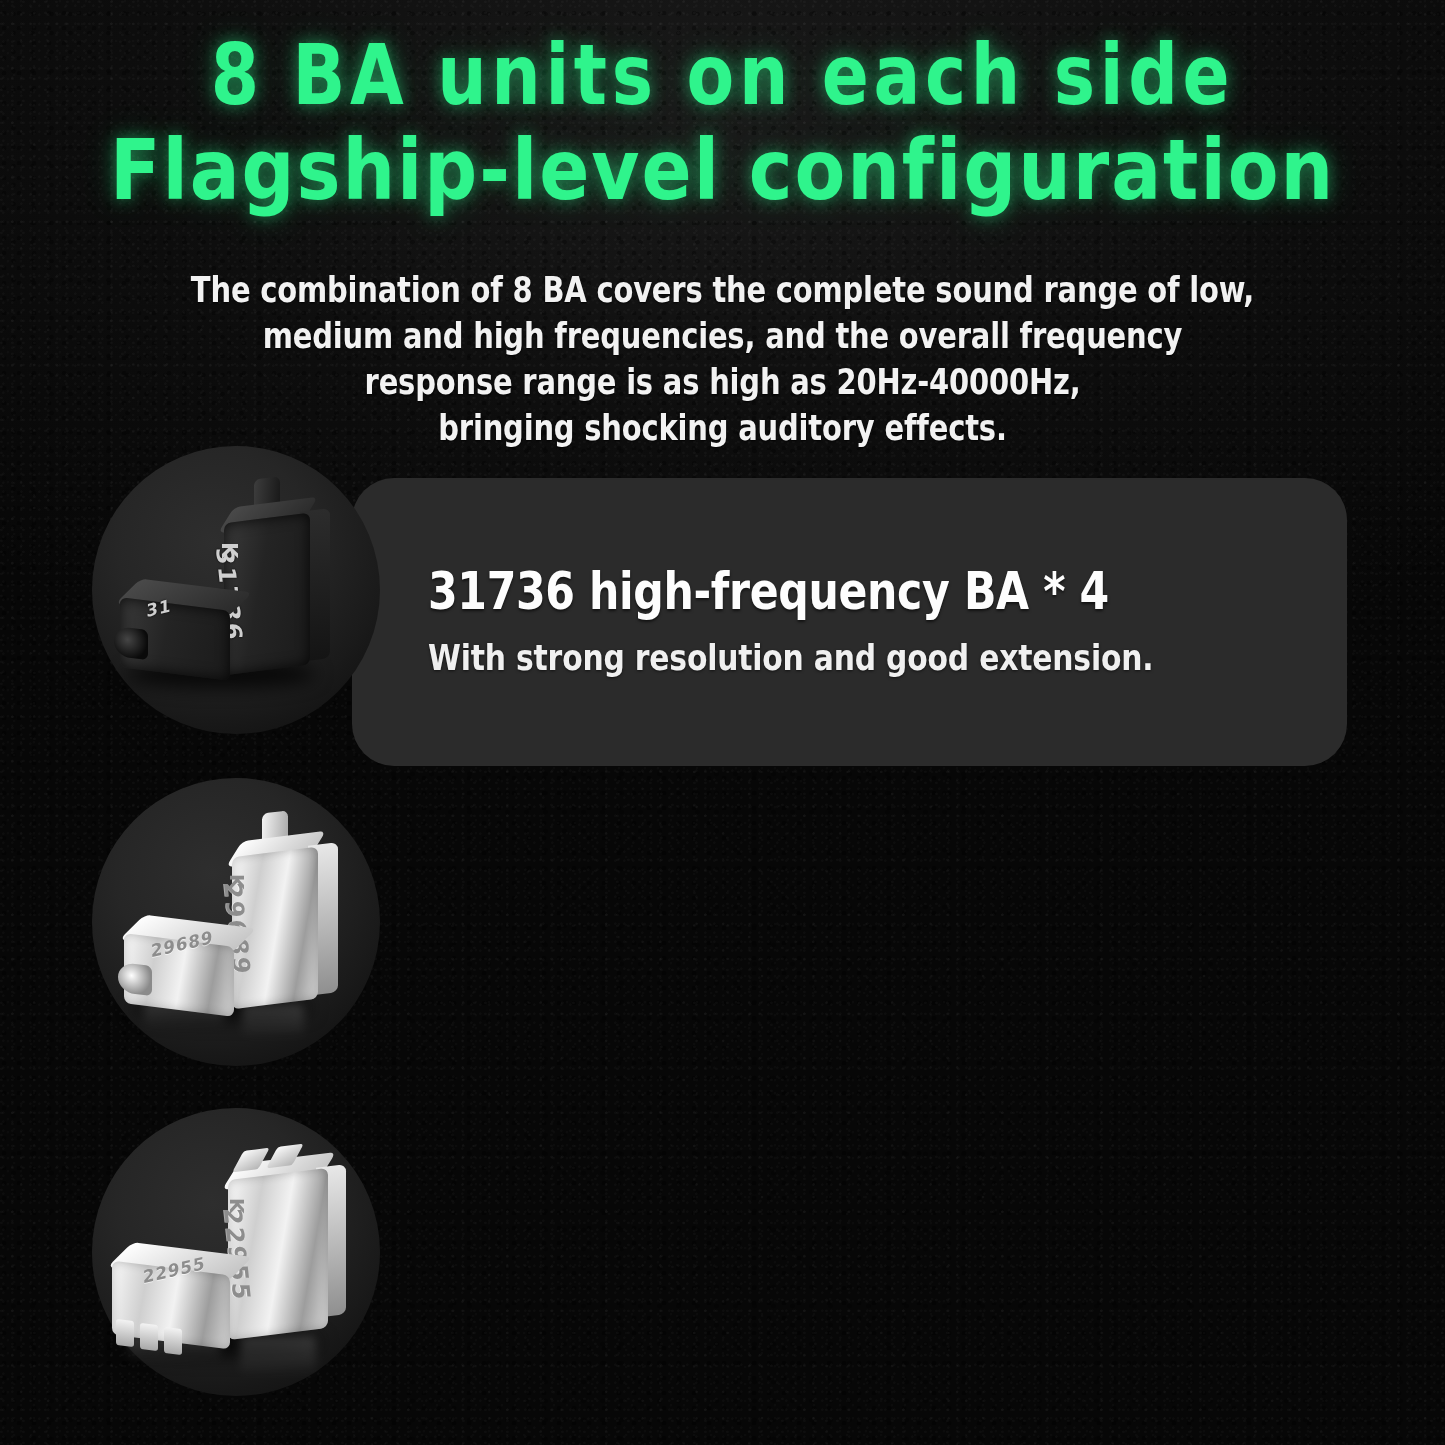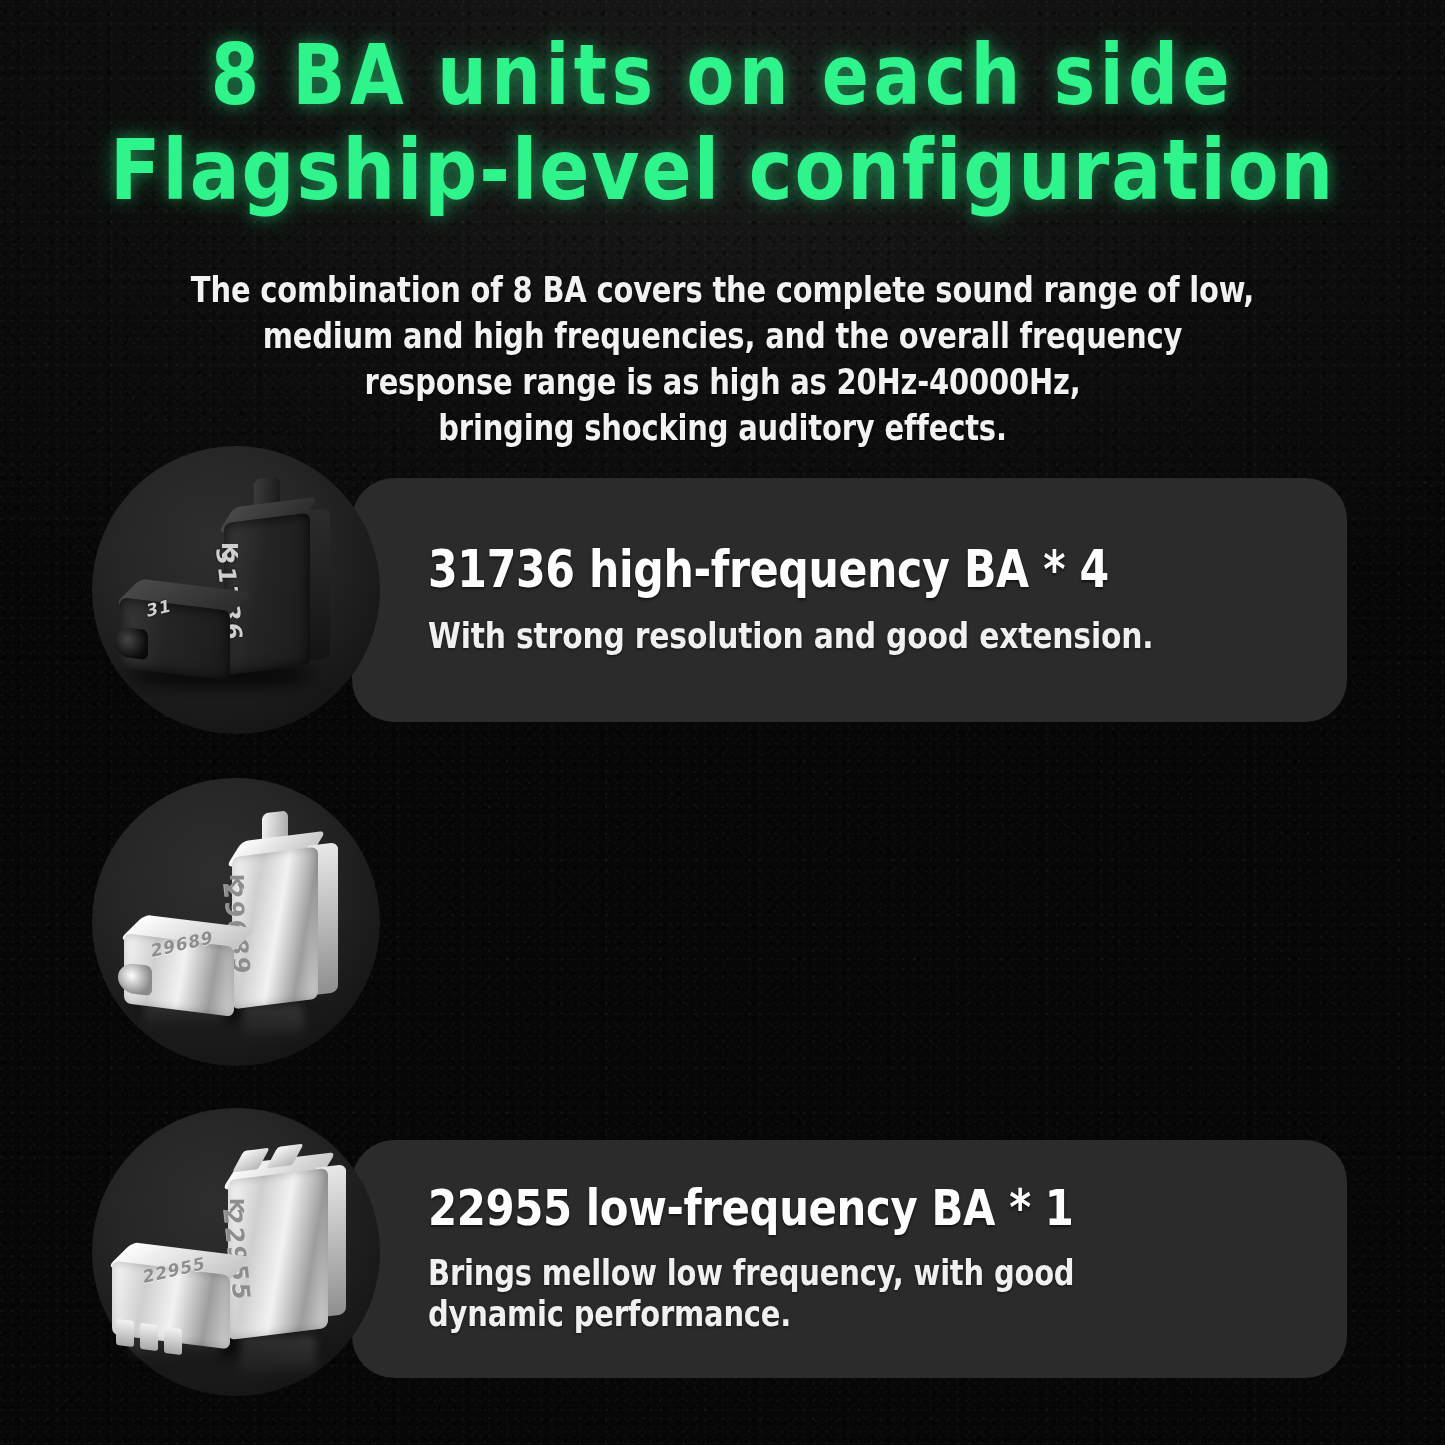--- a/index.html
+++ b/index.html
@@ -98,21 +98,21 @@
   .thumb-disc {
     position:absolute; inset:0;
     border-radius:50%;
     background:radial-gradient(circle at 42% 33%, #2e2e2e 0%, #262626 38%, #1a1a1a 68%, #101010 88%, rgba(8,8,8,0) 100%);
   }
 
   
   .card {
     position:absolute;
     left:352px; top:38px;
-    width:995px; height:244px;
+    width:995px; height:288px;
     background:#2b2b2b;
     border-radius:42px;
     z-index:2;
   }
   #row-3 .card { height:238px; top:38px; }
 
   .card-text {
     position:absolute;
     left:76px; right:40px; top:0; bottom:0;
     display:flex; flex-direction:column; justify-content:center;
@@ -319,29 +319,20 @@
           <div class="top"></div>
           <div class="body"></div>
           <div class="port"></div>
           <div class="label">29689</div>
         </div>
       </div>
     </div>
   </div>
 
   <div class="feature-row" id="row-3">
-    <div class="card">
-      <div class="card-text">
-        <div class="card-title">22955 low-frequency BA * 1</div>
-        <div class="card-desc">
-          <span style="display:block">Brings mellow low frequency, with good</span>
-          <span style="display:block">dynamic performance.</span>
-        </div>
-      </div>
-    </div>
 
     <div class="thumb-wrap">
       <div class="thumb-disc"></div>
       <div class="ba-scene">
         <div class="ba-shadow" style="left:30px; top:222px; width:200px; height:26px;"></div>
         <div class="ba-reflect silver-r" style="left:148px; top:228px; width:76px; height:40px;"></div>
         <div class="ba-reflect silver-r" style="left:36px; top:226px; width:92px; height:28px;"></div>
 
         <div class="ba-unit ba-tall silver" style="left:136px; top:66px; width:100px;">
           <div class="top" style="width:98px;"></div>

